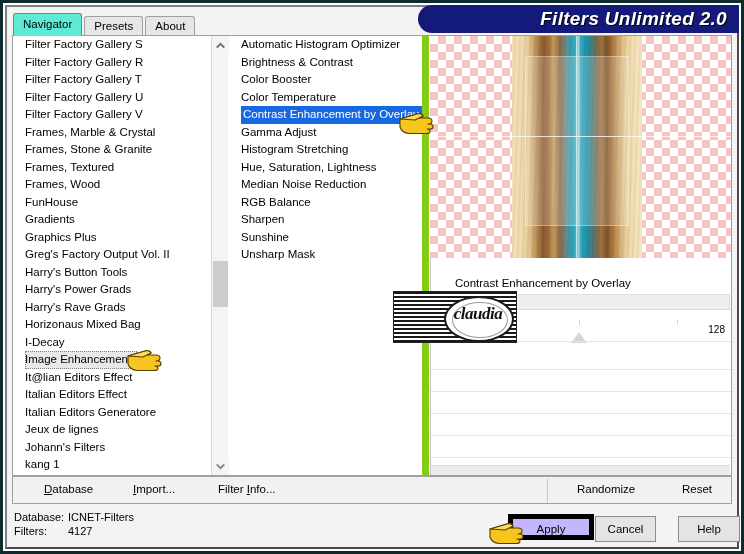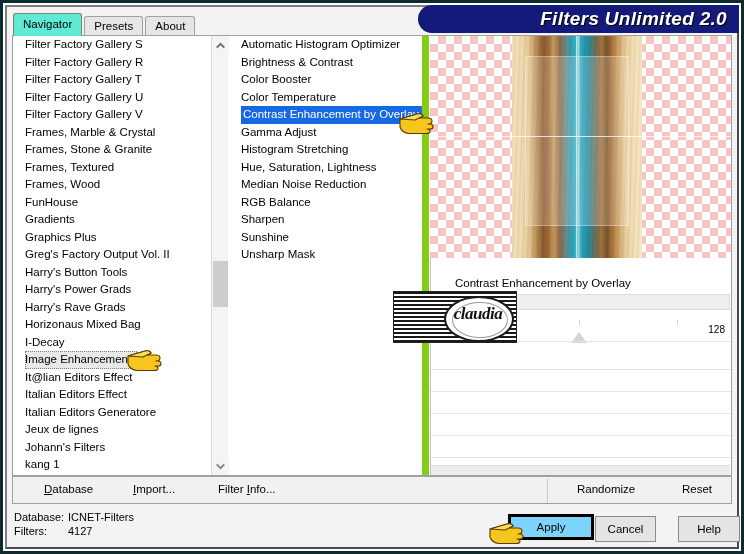--- a/index.html
+++ b/index.html
@@ -446,22 +446,22 @@
     line-height: 24px;
     text-align: center;
     font-size: 11.5px;
     background: #e4e4e4;
     border: 1px solid #8c8c8c;
     box-sizing: border-box;
     color: #000;
     cursor: default;
   }
   .btn.default-focus {
-    border: 3px solid #000000;
-    background: #7dd3fc;
+    border: 5px solid #000000;
+    background: #c4b5fd;
     line-height: 20px;
     text-align: center;
   }
 
   
   .hand {
     position: absolute;
     width: 38px; height: 27px;
     pointer-events: none;
   }

